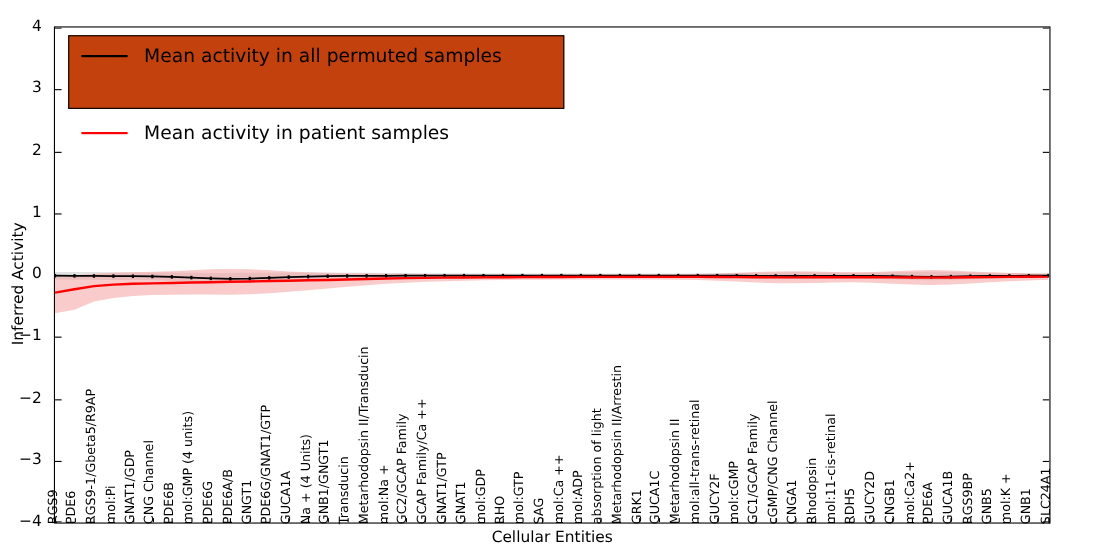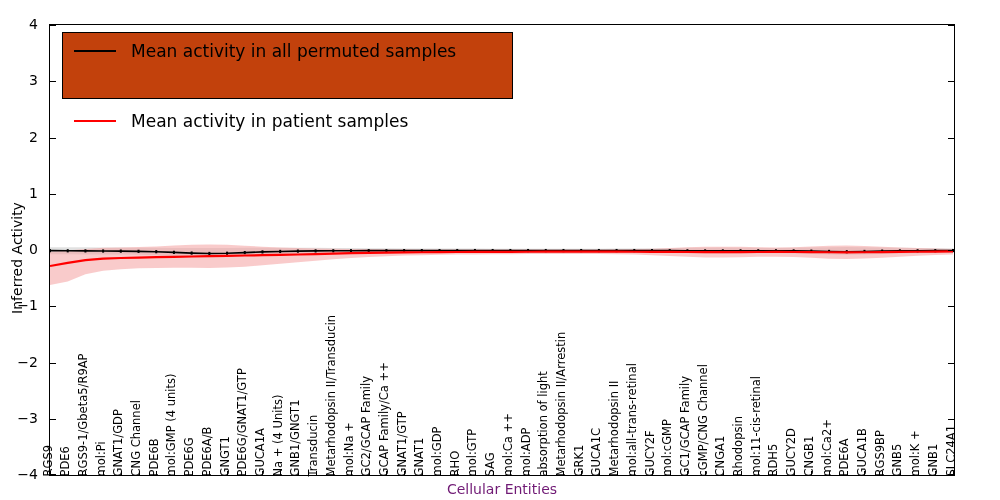--- a/index.html
+++ b/index.html
@@ -76,21 +76,21 @@
     transform-origin: center center;
     white-space: nowrap;
   }
   #xlabel {
     position: absolute;
     left: 49px;
     top: 481px;
     width: 906px;
     text-align: center;
     font-size: 14px;
-    color: #701a75;
+    color: #000000;
     white-space: nowrap;
   }
   #xticklabels {
     position: absolute;
     left: 49px;
     top: 476px;
     width: 906px;
     height: 0;
   }
   .xtick-label {

